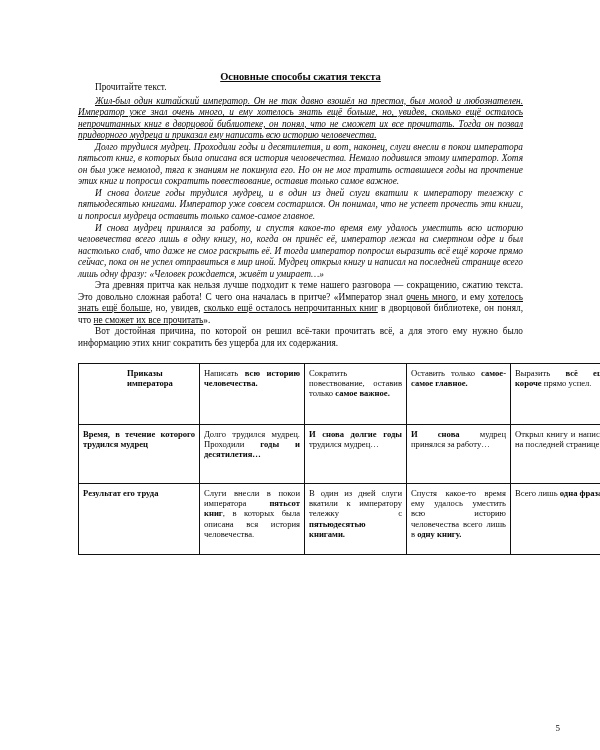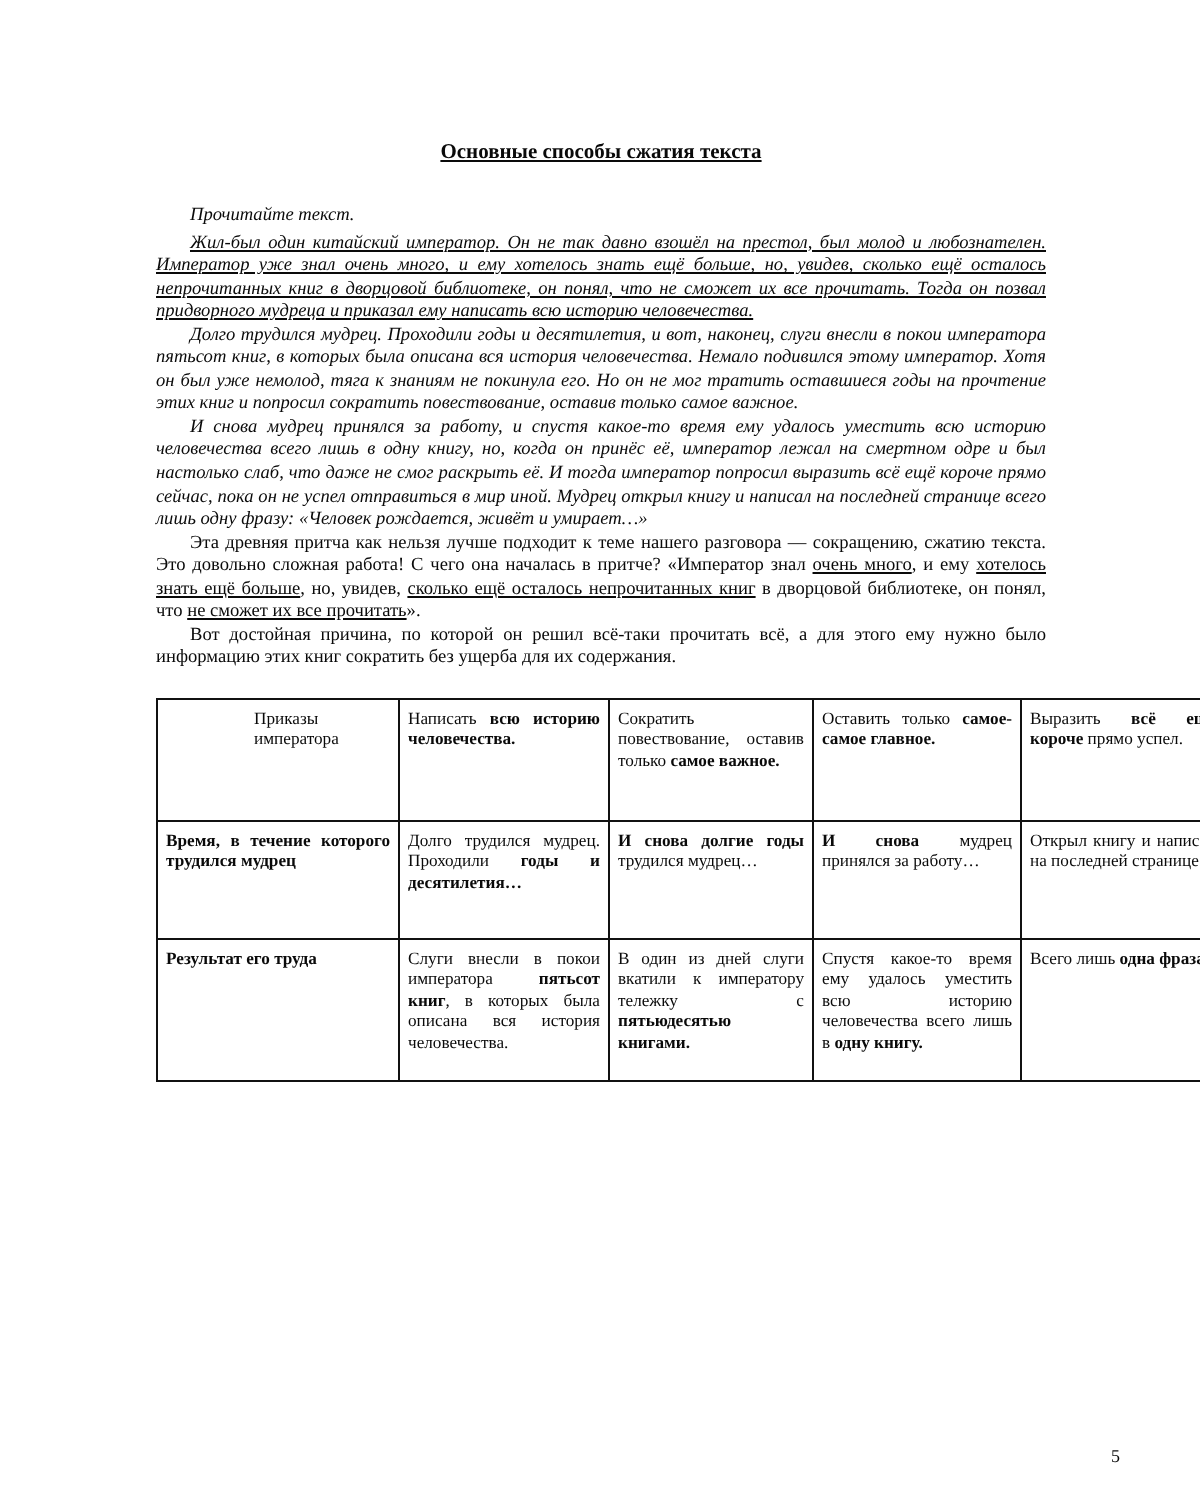--- a/index.html
+++ b/index.html
@@ -38,22 +38,20 @@
   }
   p.body-text {
     margin: 0;
     font-size: 9.3px;
     line-height: 11.55px;
     text-align: justify;
     text-indent: 17px;
     hyphens: auto;
   }
   p.lead {
-    margin-top: 21px;
-    font-style: italic;
   }
   p.story {
     font-style: italic;
   }
   p.first-story {
     margin-top: 2px;
     text-decoration: underline;
   }
   .u {
     text-decoration: underline;
@@ -70,21 +68,21 @@
   table.process-table td {
     border: 1px solid #111111;
     vertical-align: top;
     padding: 4px 4px 4px 4px;
     font-size: 8.6px;
     line-height: 10.4px;
     text-align: justify;
     hyphens: auto;
   }
   table.process-table td.head {
-    font-weight: normal;
+    font-weight: bold;
     padding-left: 48px;
   }
   table.process-table td.rowhead {
     font-weight: bold;
   }
   tr.header-row td { height: 52px; }
   tr.data-row-1 td { height: 50px; }
   tr.data-row-2 td { height: 62px; }
   .page-number {
     position: absolute;
@@ -104,20 +102,21 @@
 
 <div class="page">
 
 
   <h2 class="section-title">Основные способы сжатия текста</h2>
 
   <p class="body-text lead">Прочитайте текст.</p>
 
   <p class="body-text story first-story">Жил-был один китайский император. Он не так давно взошёл на престол, был молод и любознателен. Император уже знал очень много, и ему хотелось знать ещё больше, но, увидев, сколько ещё осталось непрочитанных книг в дворцовой библиотеке, он понял, что не сможет их все прочитать. Тогда он позвал придворного мудреца и приказал ему написать всю историю человечества.</p>
   <p class="body-text story">Долго трудился мудрец. Проходили годы и десятилетия, и вот, наконец, слуги внесли в покои императора пятьсот книг, в которых была описана вся история человечества. Немало подивился этому император. Хотя он был уже немолод, тяга к знаниям не покинула его. Но он не мог тратить оставшиеся годы на прочтение этих книг и попросил сократить повествование, оставив только самое важное.</p>
+  <p class="body-text story">И снова долгие годы трудился мудрец, и в один из дней слуги вкатили к императору тележку с пятьюдесятью книгами. Император уже совсем состарился. Он понимал, что не успеет прочесть эти книги, и попросил мудреца оставить только самое-самое главное.</p>
   <p class="body-text story">И снова мудрец принялся за работу, и спустя какое-то время ему удалось уместить всю историю человечества всего лишь в одну книгу, но, когда он принёс её, император лежал на смертном одре и был настолько слаб, что даже не смог раскрыть её. И тогда император попросил выразить всё ещё короче прямо сейчас, пока он не успел отправиться в мир иной. Мудрец открыл книгу и написал на последней странице всего лишь одну фразу: «Человек рождается, живёт и умирает…»</p>
 
   <p class="body-text"><span>Эта древняя притча как нельзя лучше подходит к теме нашего разговора — сокращению, сжатию текста. Это довольно сложная работа! С чего она началась в притче? «Император знал </span><span class="u">очень много</span><span>, и ему </span><span class="u">хотелось знать ещё больше</span><span>, но, увидев, </span><span class="u">сколько ещё осталось непрочитанных книг</span><span> в дворцовой библиотеке, он понял, что </span><span class="u">не сможет их все прочитать</span><span>».</span></p>
 
   <p class="body-text">Вот достойная причина, по которой он решил всё-таки прочитать всё, а для этого ему нужно было информацию этих книг сократить без ущерба для их содержания.</p>
 
   <table class="process-table">
     <tbody>
         <tr class="header-row">
       <td class="col1 head">Приказы императора</td>

